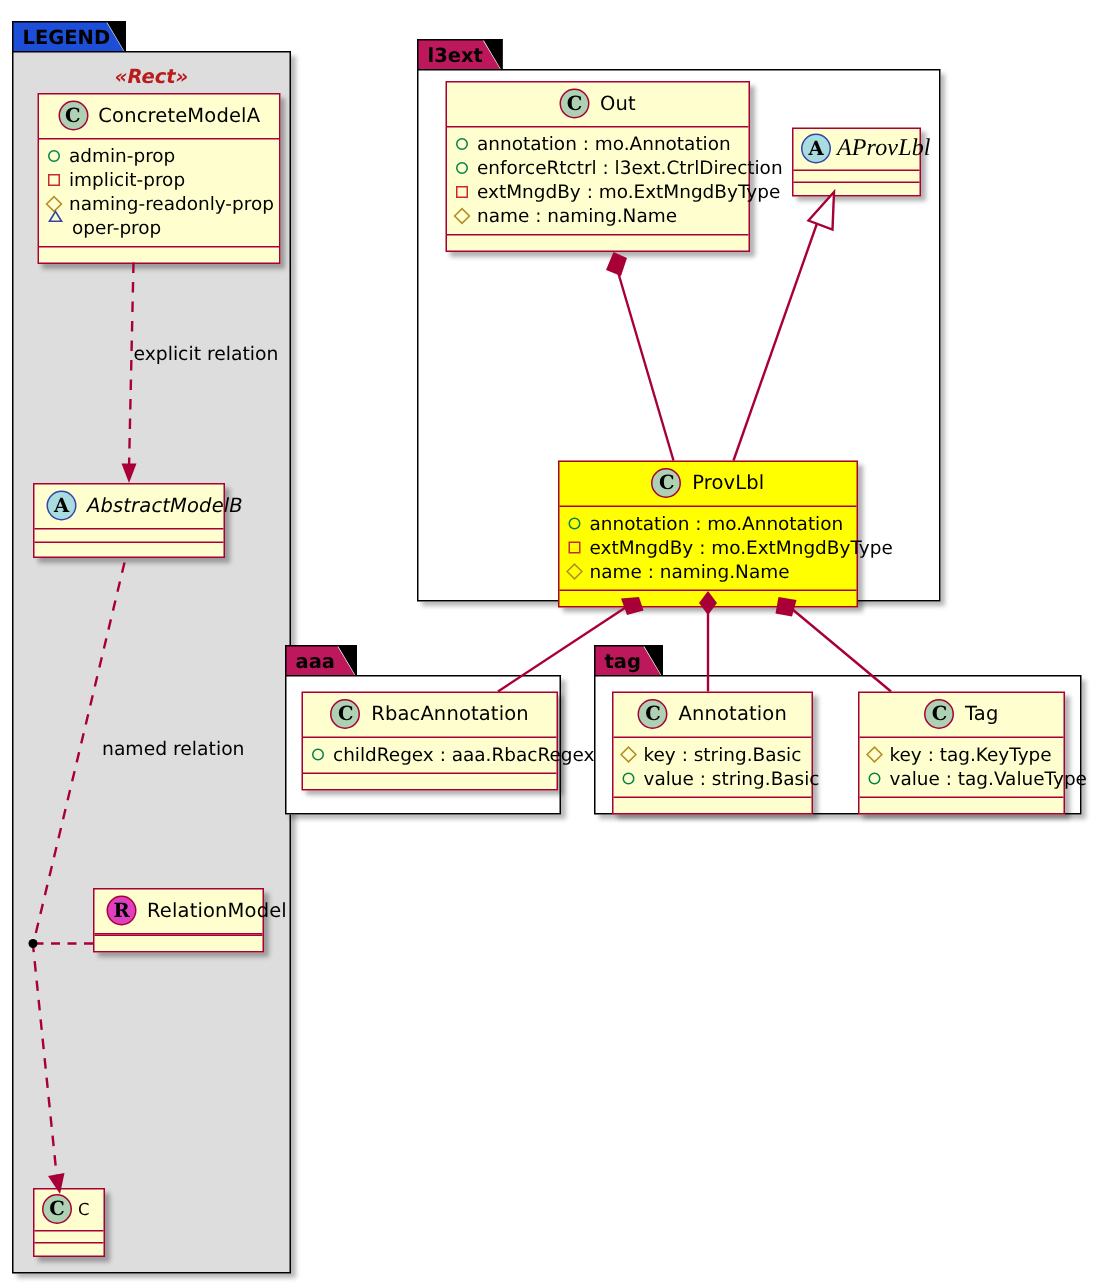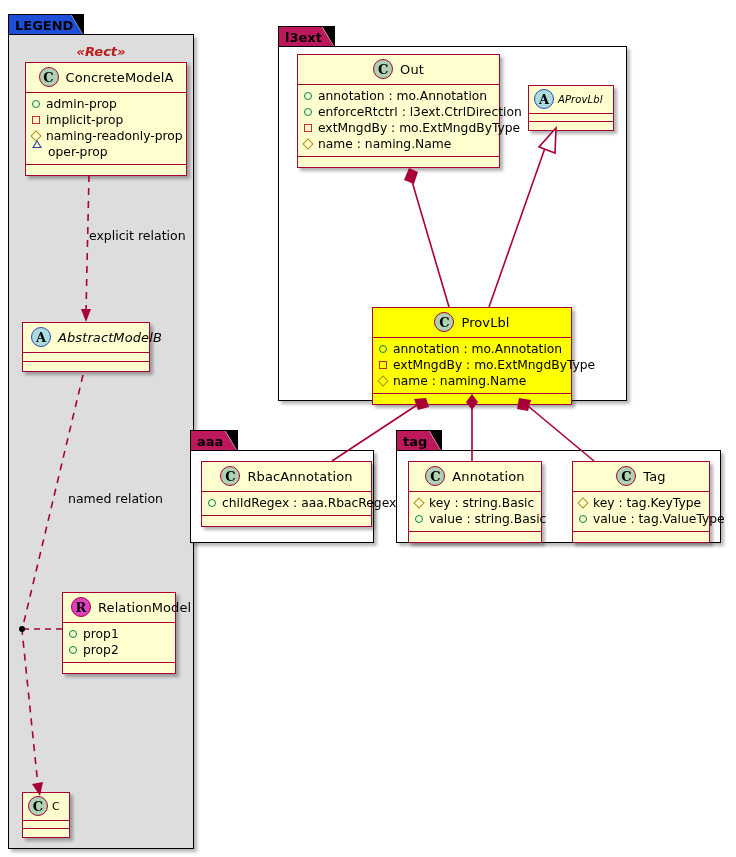--- a/index.html
+++ b/index.html
@@ -254,30 +254,20 @@
     <div class="cls-sep"></div>
     <div class="cls-foot" style="height:9px;"></div>
   </div>
 
   <div class="cls" style="left:62px; top:592px; width:114px;">
     <div class="cls-title left">
       <span class="badge r">R</span>
       <span class="nm">RelationModel</span>
     </div>
     <div class="cls-sep"></div>
-    <div class="cls-attrs">
-      <div class="attr">
-        <span class="mk circle"></span>
-        <span>prop1</span>
-      </div>
-      <div class="attr">
-        <span class="mk circle"></span>
-        <span>prop2</span>
-      </div>
-    </div>
     <div class="cls-sep"></div>
     <div class="cls-foot"></div>
   </div>
 
   <div class="cls" style="left:22px; top:792px; width:48px;">
     <div class="cls-title left" style="padding:3px 6px 4px 5px; gap:4px;">
       <span class="badge c">C</span>
       <span class="nm" style="font-size:11px;">C</span>
     </div>
     <div class="cls-sep"></div>
@@ -321,21 +311,21 @@
         <span>name : naming.Name</span>
       </div>
     </div>
     <div class="cls-sep"></div>
     <div class="cls-foot"></div>
   </div>
 
   <div class="cls" style="left:528px; top:85px; width:86px;">
     <div class="cls-title left" style="padding:3px 4px 4px 5px; gap:4px;">
       <span class="badge a">A</span>
-      <span class="nm ital" style="font-size:10px;">AProvLbl</span>
+      <span class="nm ital" style="font-size:16px;font-family:Liberation Serif, serif;">AProvLbl</span>
     </div>
     <div class="cls-sep"></div>
     <div class="cls-foot" style="height:7px;"></div>
     <div class="cls-sep"></div>
     <div class="cls-foot" style="height:8px;"></div>
   </div>
 
   <div class="cls hl" style="left:372px; top:307px; width:200px;">
     <div class="cls-title">
       <span class="badge c">C</span>

